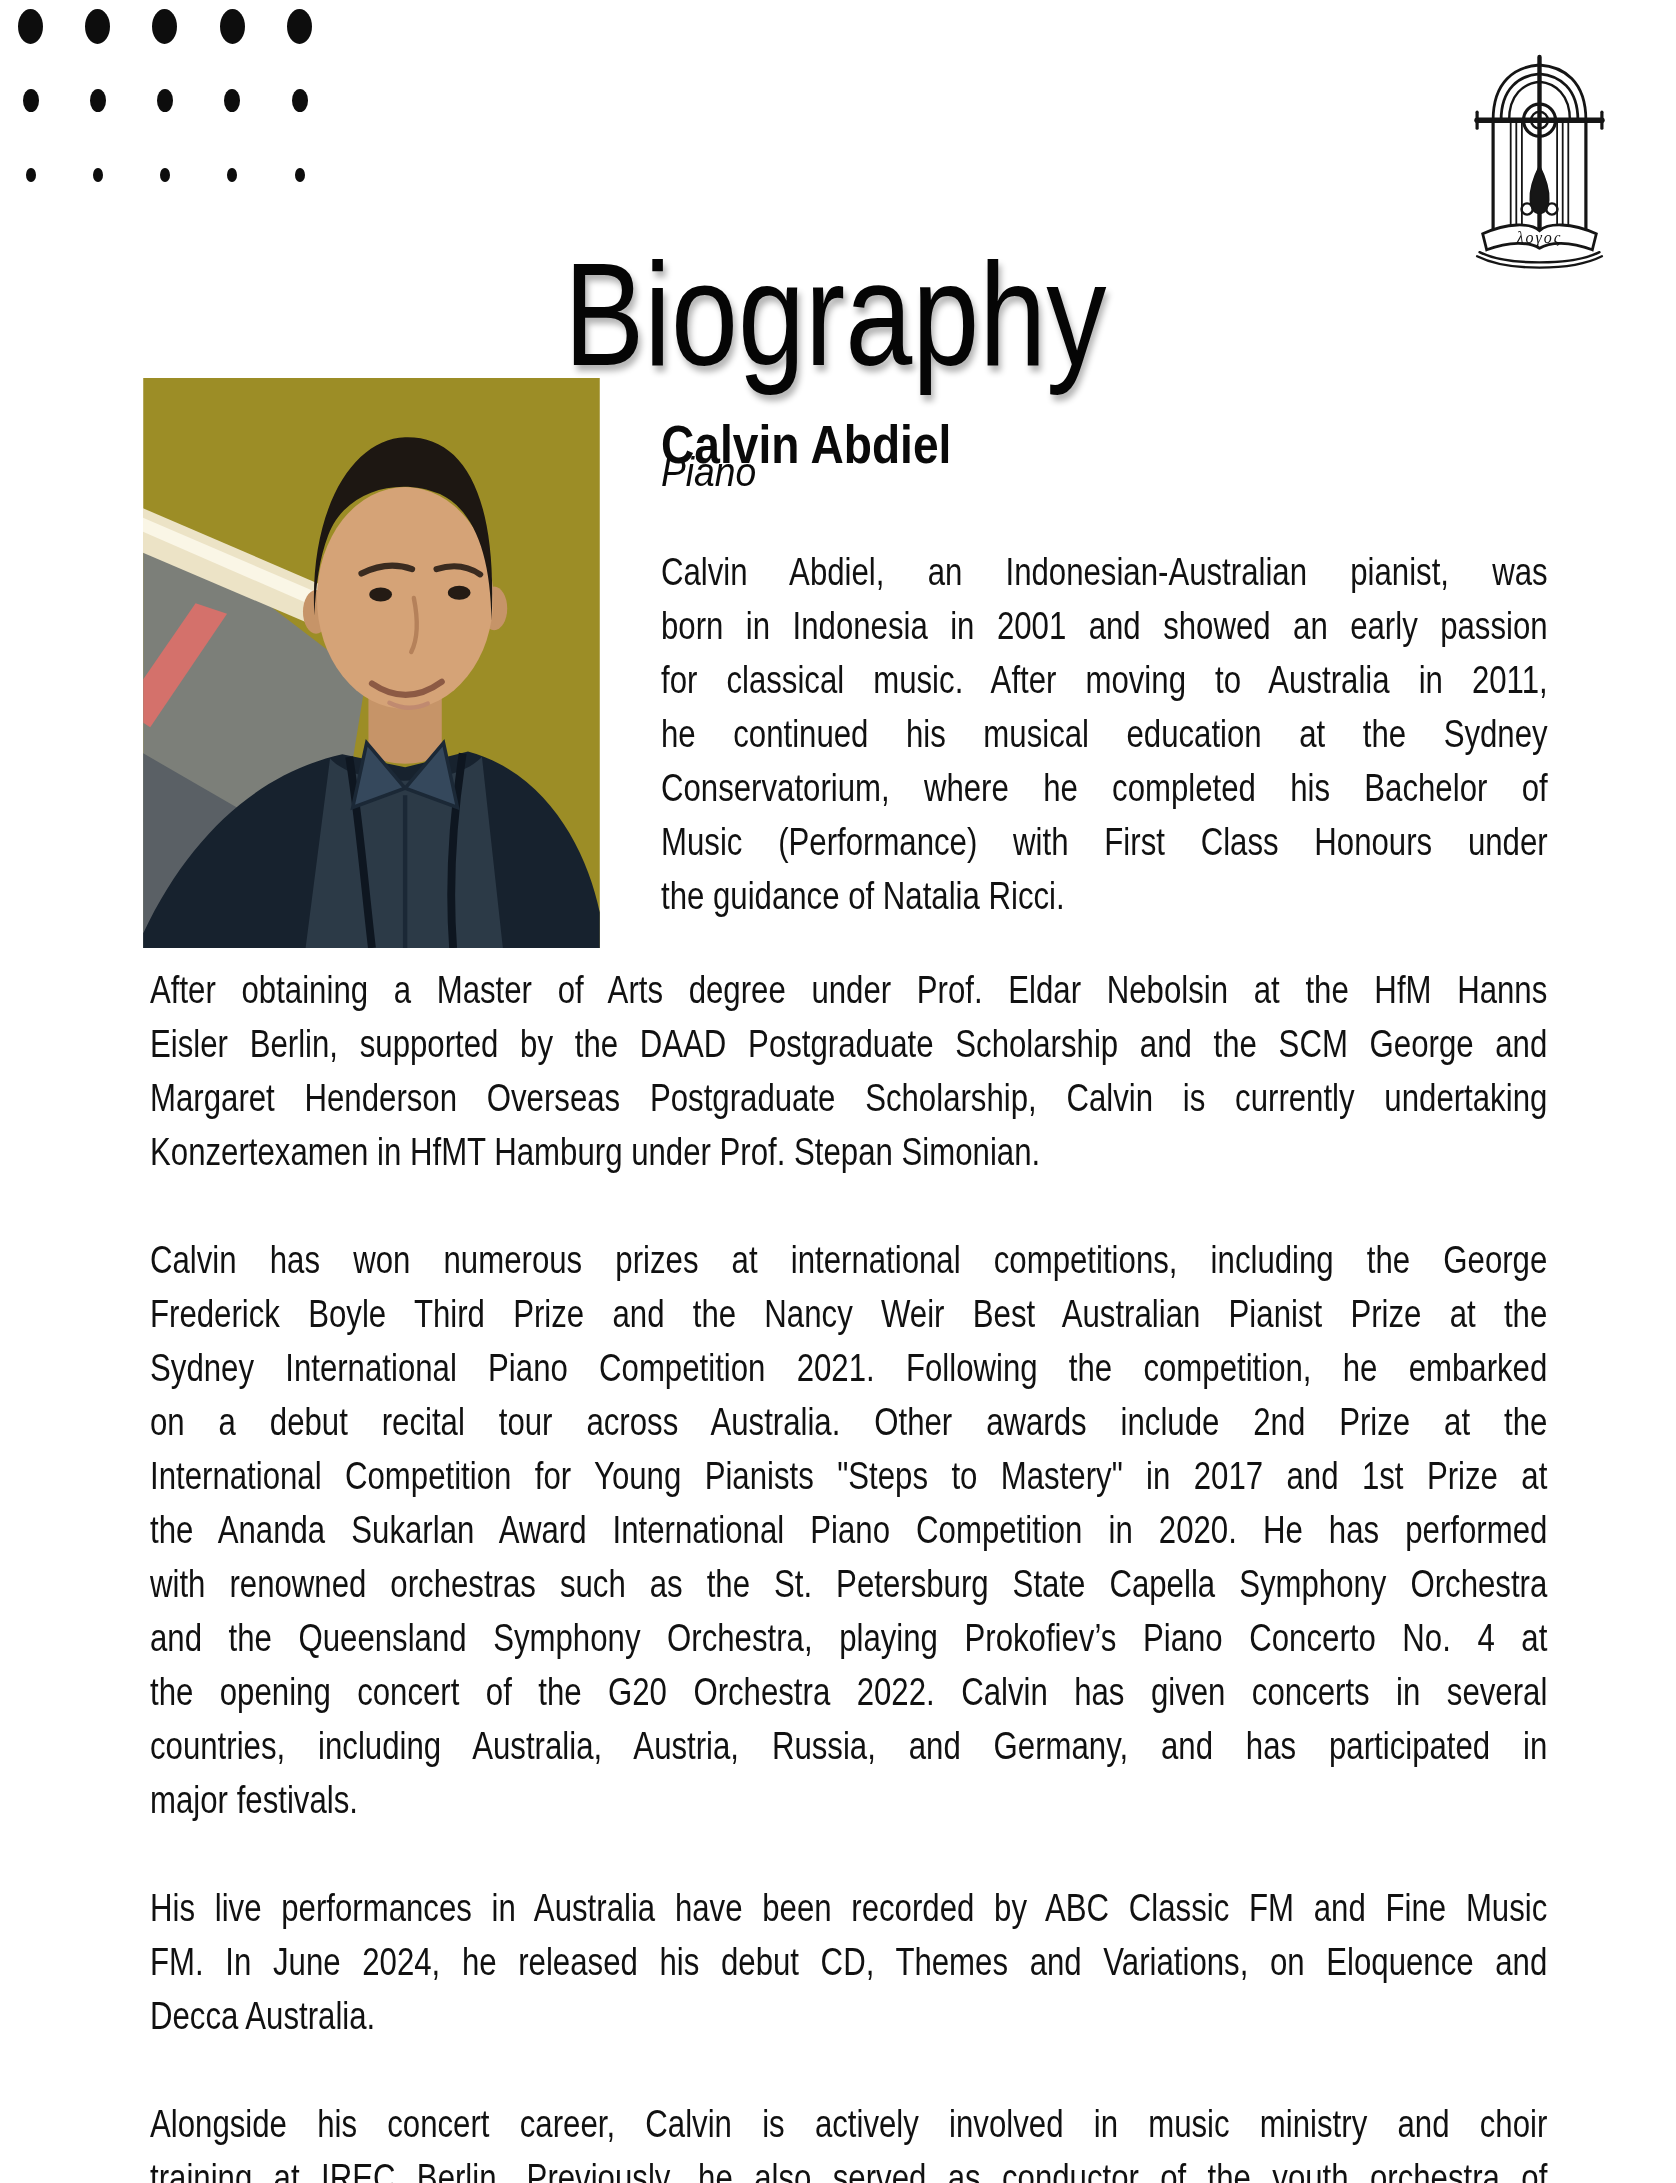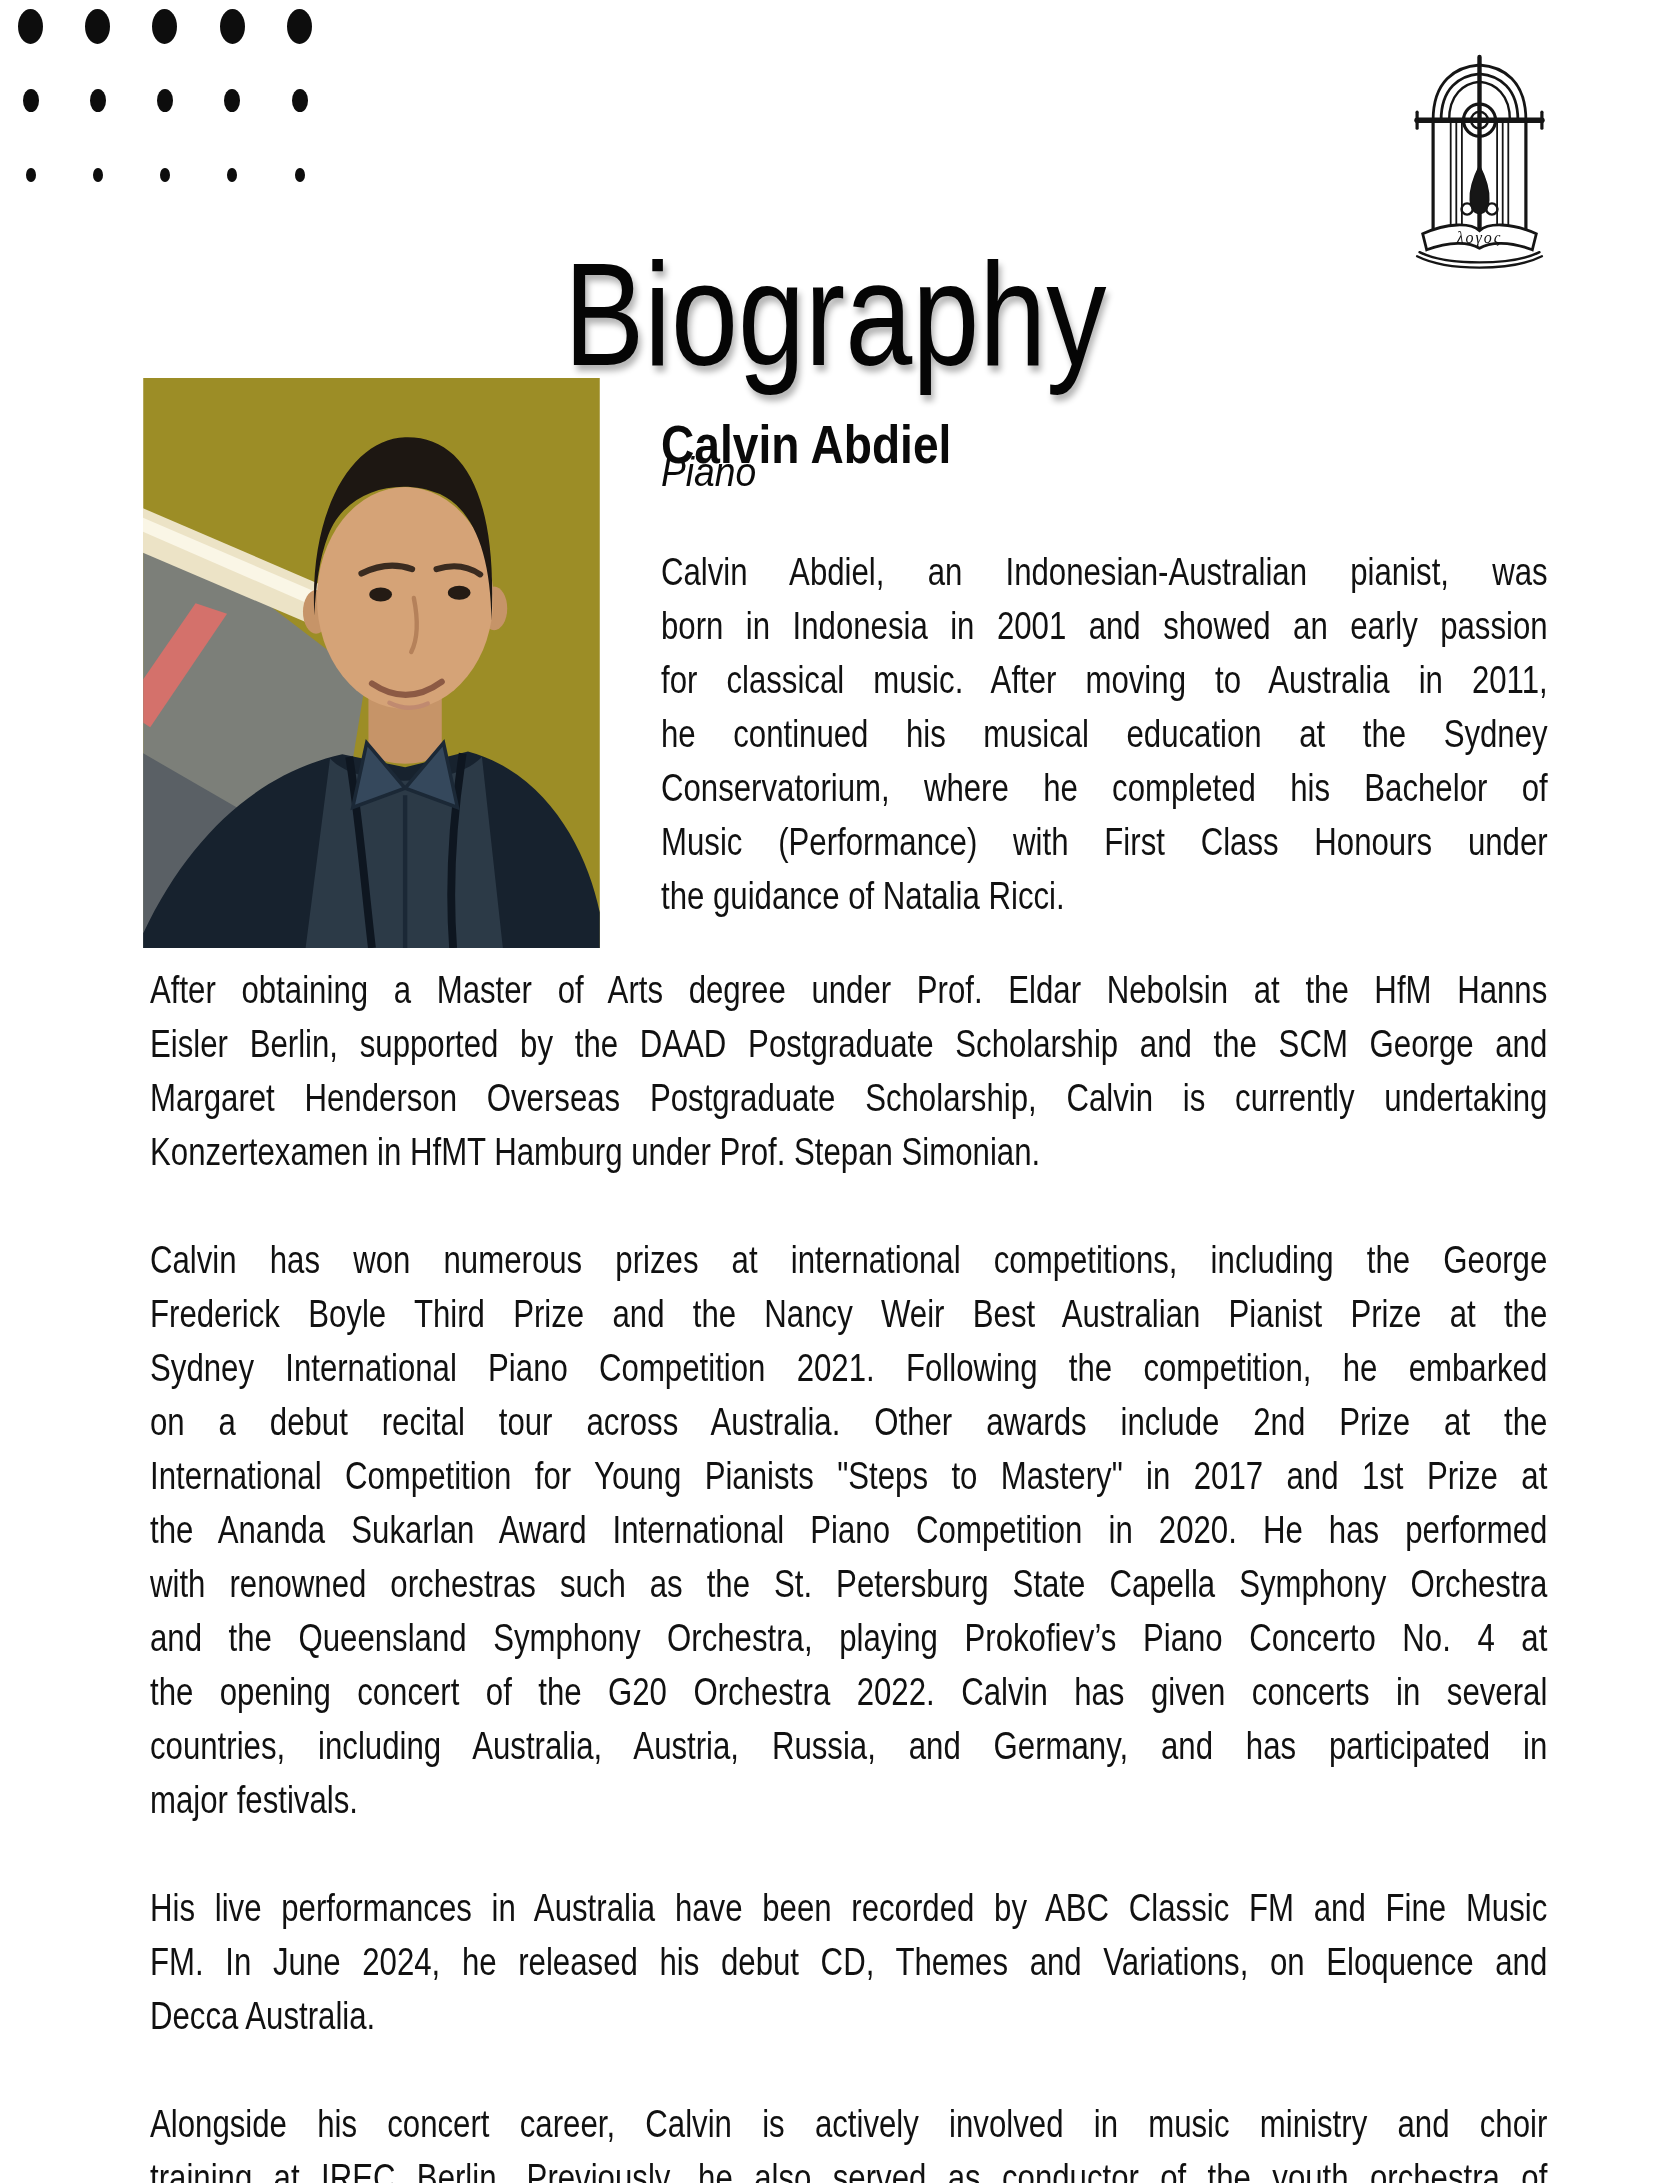--- a/index.html
+++ b/index.html
@@ -35,21 +35,21 @@
   #main-col{left:150px;top:963px;width:1703px;transform:scaleX(0.8205);}
   .jline{
     font-size:38px;height:54px;line-height:54px;white-space:normal;
     text-align:justify;text-align-last:justify;color:#111;
   }
   .jline.jlast{text-align-last:left;}
   .para{margin:0 0 54px 0;}
   #intro-col .jline{letter-spacing:0;}
   
   #artist-photo{position:absolute;left:143px;top:378px;width:457px;height:570px;}
-  #org-logo{position:absolute;left:1407px;top:53px;width:145px;height:224px;text-align:center;}
+  #org-logo{position:absolute;left:1467px;top:53px;width:145px;height:224px;text-align:center;}
   svg{display:block;}
 </style>
 </head>
 <body>
 
 <div id="dots-tl" class="dotlayer">
     <span class="dot" style="left: 18px; top: 8.7px; width: 25px; height: 35px;"></span>
     <span class="dot" style="left: 85px; top: 8.7px; width: 25px; height: 35px;"></span>
     <span class="dot" style="left: 152px; top: 8.7px; width: 25px; height: 35px;"></span>
     <span class="dot" style="left: 220px; top: 8.7px; width: 25px; height: 35px;"></span>

